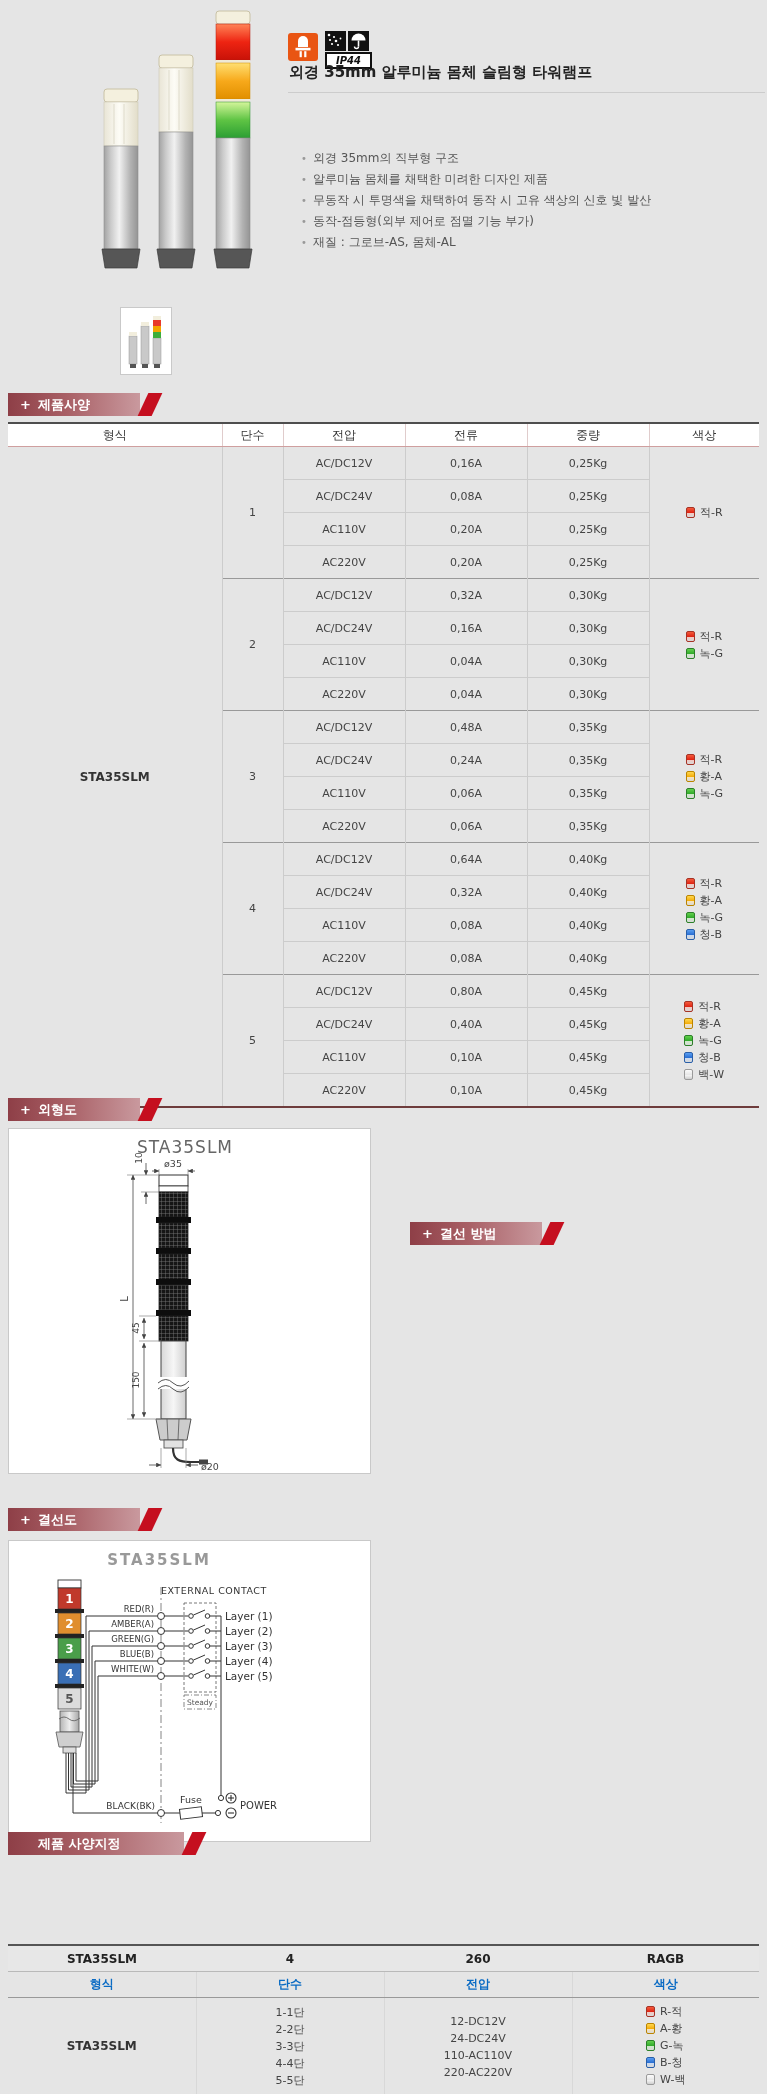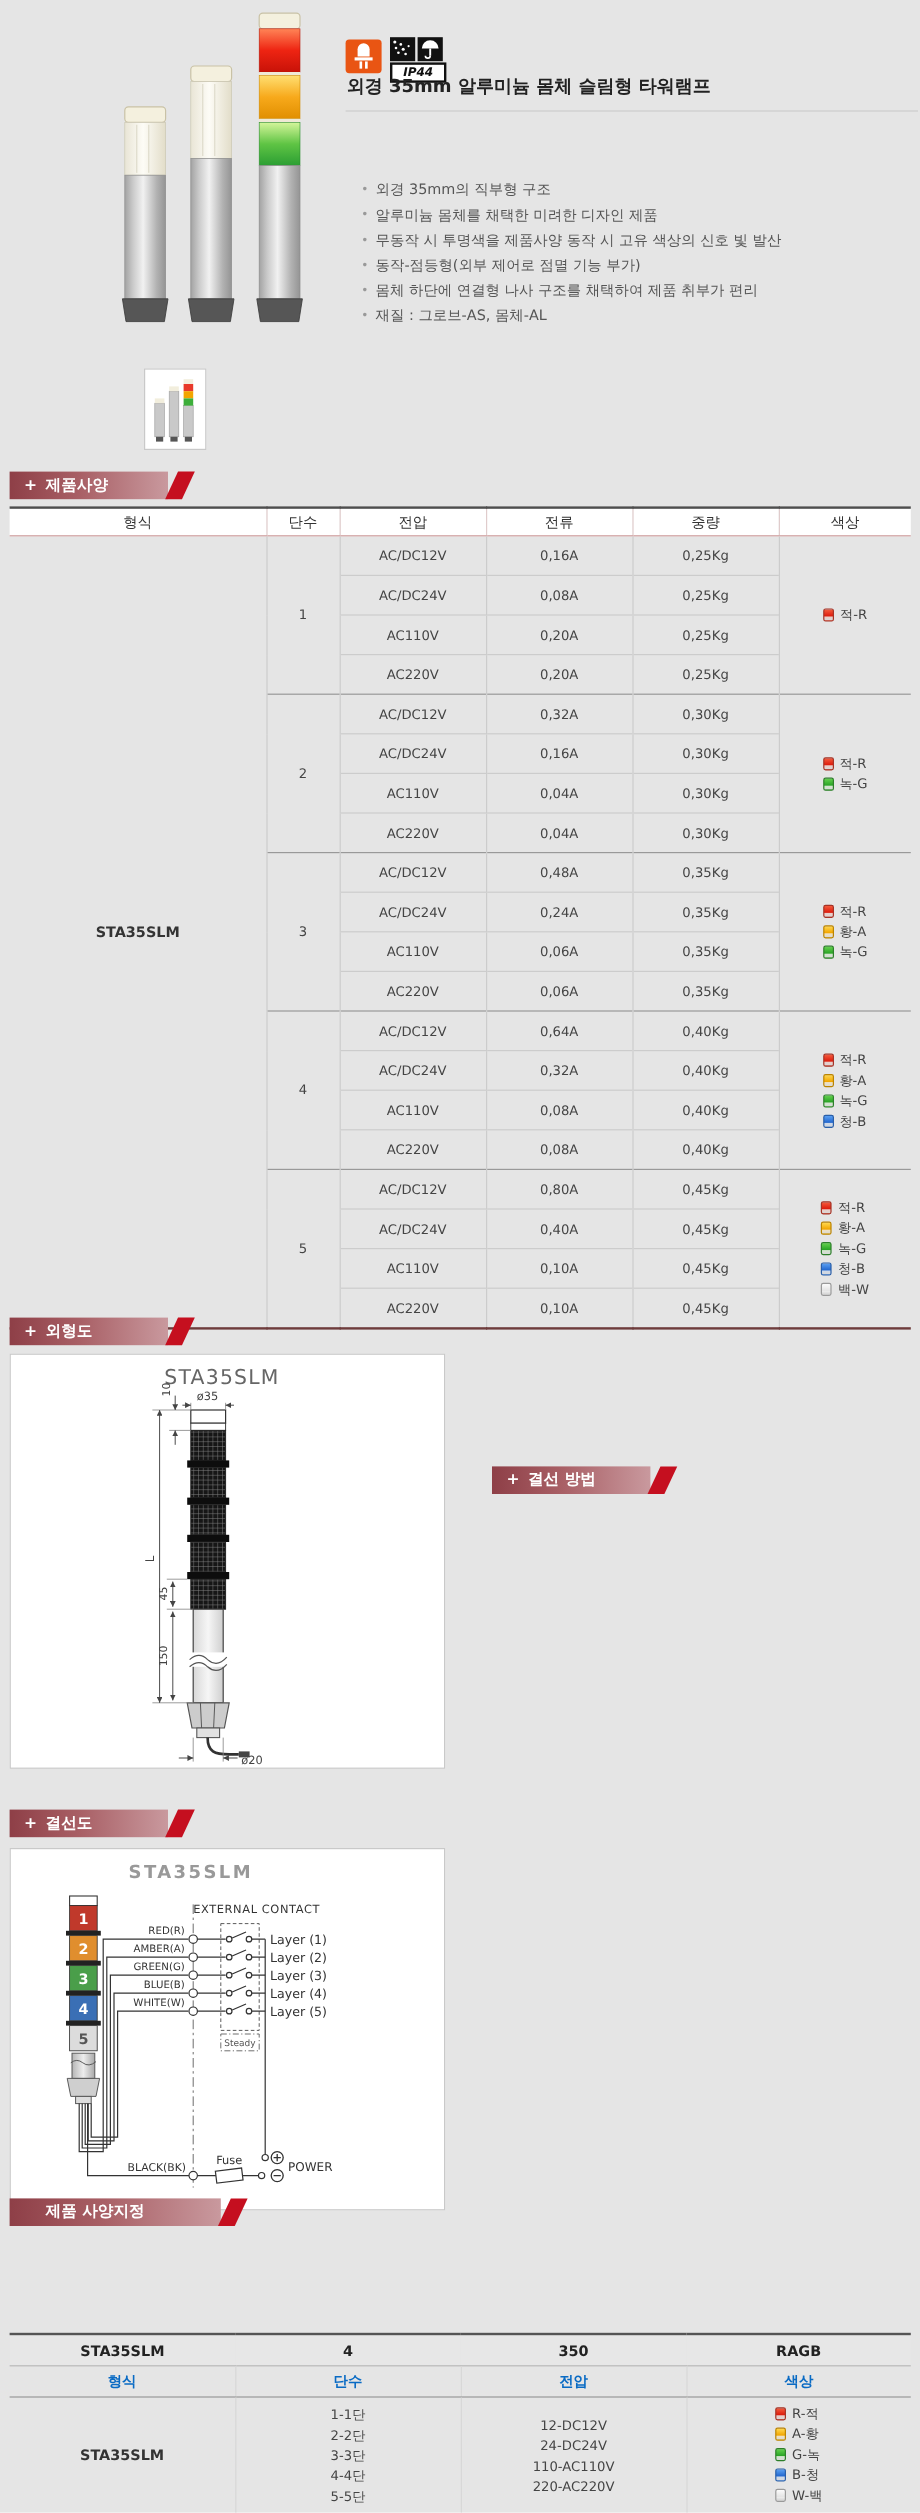--- a/index.html
+++ b/index.html
@@ -148,23 +148,22 @@
       </svg>
     </div>
     <div class="ipbox">IP44</div>
   </div>
 
   <div class="ptitle">외경 35mm 알루미늄 몸체 슬림형 타워램프</div>
   <div class="titlerule"></div>
   <div class="features">
     <div class="feat">외경 35mm의 직부형 구조</div>
     <div class="feat">알루미늄 몸체를 채택한 미려한 디자인 제품</div>
-    <div class="feat">무동작 시 투명색을 제품사양 동작 시 고유 색상의 신호 빛 발산</div>
+    <div class="feat">무동작 시 투명색을 채택하여 동작 시 고유 색상의 신호 빛 발산</div>
     <div class="feat">동작-점등형(외부 제어로 점멸 기능 부가)</div>
-    <div class="feat">몸체 하단에 연결형 나사 구조를 채택하여 제품 취부가 편리</div>
     <div class="feat">재질 : 그로브-AS, 몸체-AL</div>
   </div>
 
   <div class="thumb">
     <svg width="48" height="64" viewBox="0 0 48 64">
       <rect x="8" y="28" width="8" height="28" fill="#c9c9c9" stroke="#999" stroke-width="0.5"></rect>
       <rect x="8" y="24" width="8" height="4" fill="#f2eedd"></rect>
       <rect x="20" y="18" width="8" height="38" fill="#c9c9c9" stroke="#999" stroke-width="0.5"></rect>
       <rect x="20" y="14" width="8" height="4" fill="#f2eedd"></rect>
       <rect x="32" y="30" width="8" height="26" fill="#c9c9c9" stroke="#999" stroke-width="0.5"></rect>
@@ -587,21 +586,21 @@
     <colgroup>
         <col style="width:188px">
         <col style="width:188px">
         <col style="width:188px">
         <col style="width:187px">
       </colgroup>
     <tbody>
         <tr class="sel">
       <td>STA35SLM</td>
       <td>4</td>
-      <td>350</td>
+      <td>260</td>
       <td>RAGB</td>
     </tr>
     <tr class="hdr">
       <td>형식</td>
       <td>단수</td>
       <td>전압</td>
       <td>색상</td>
     </tr>
     <tr class="bodyrow">
       <td>STA35SLM</td>

